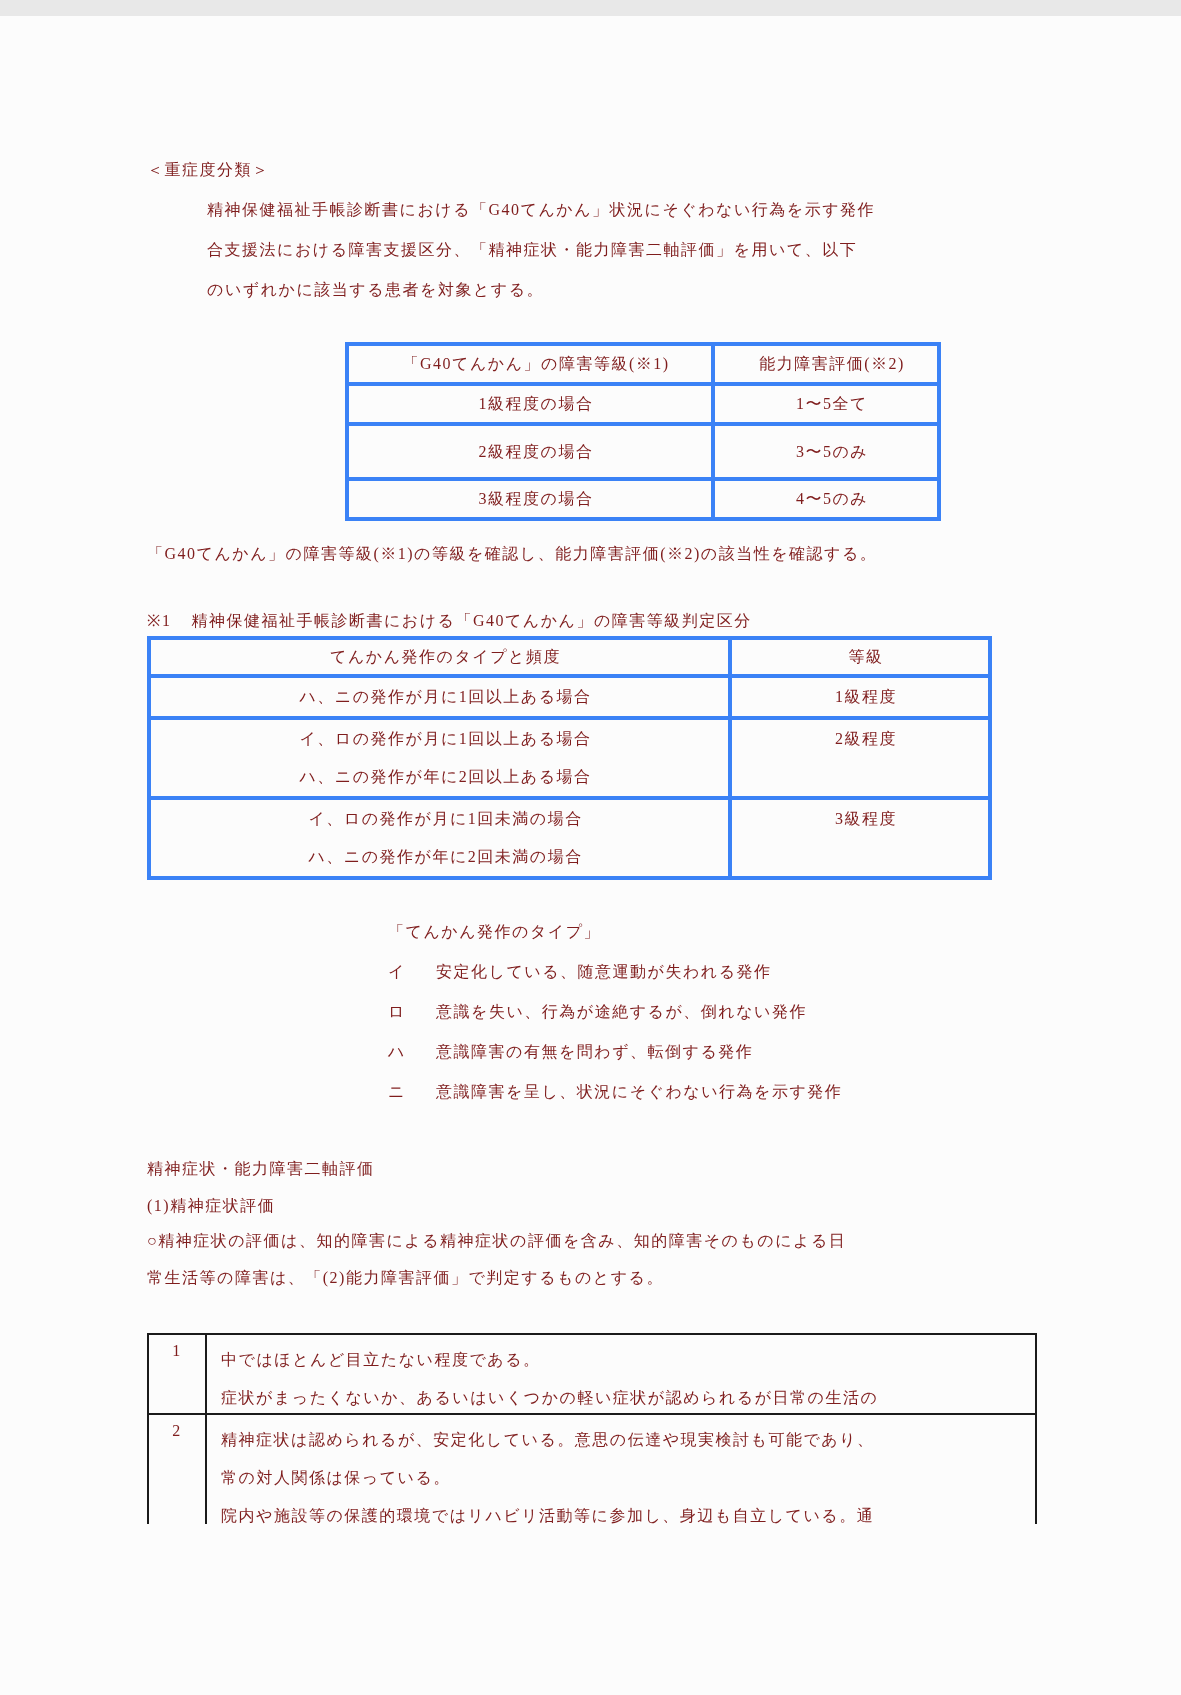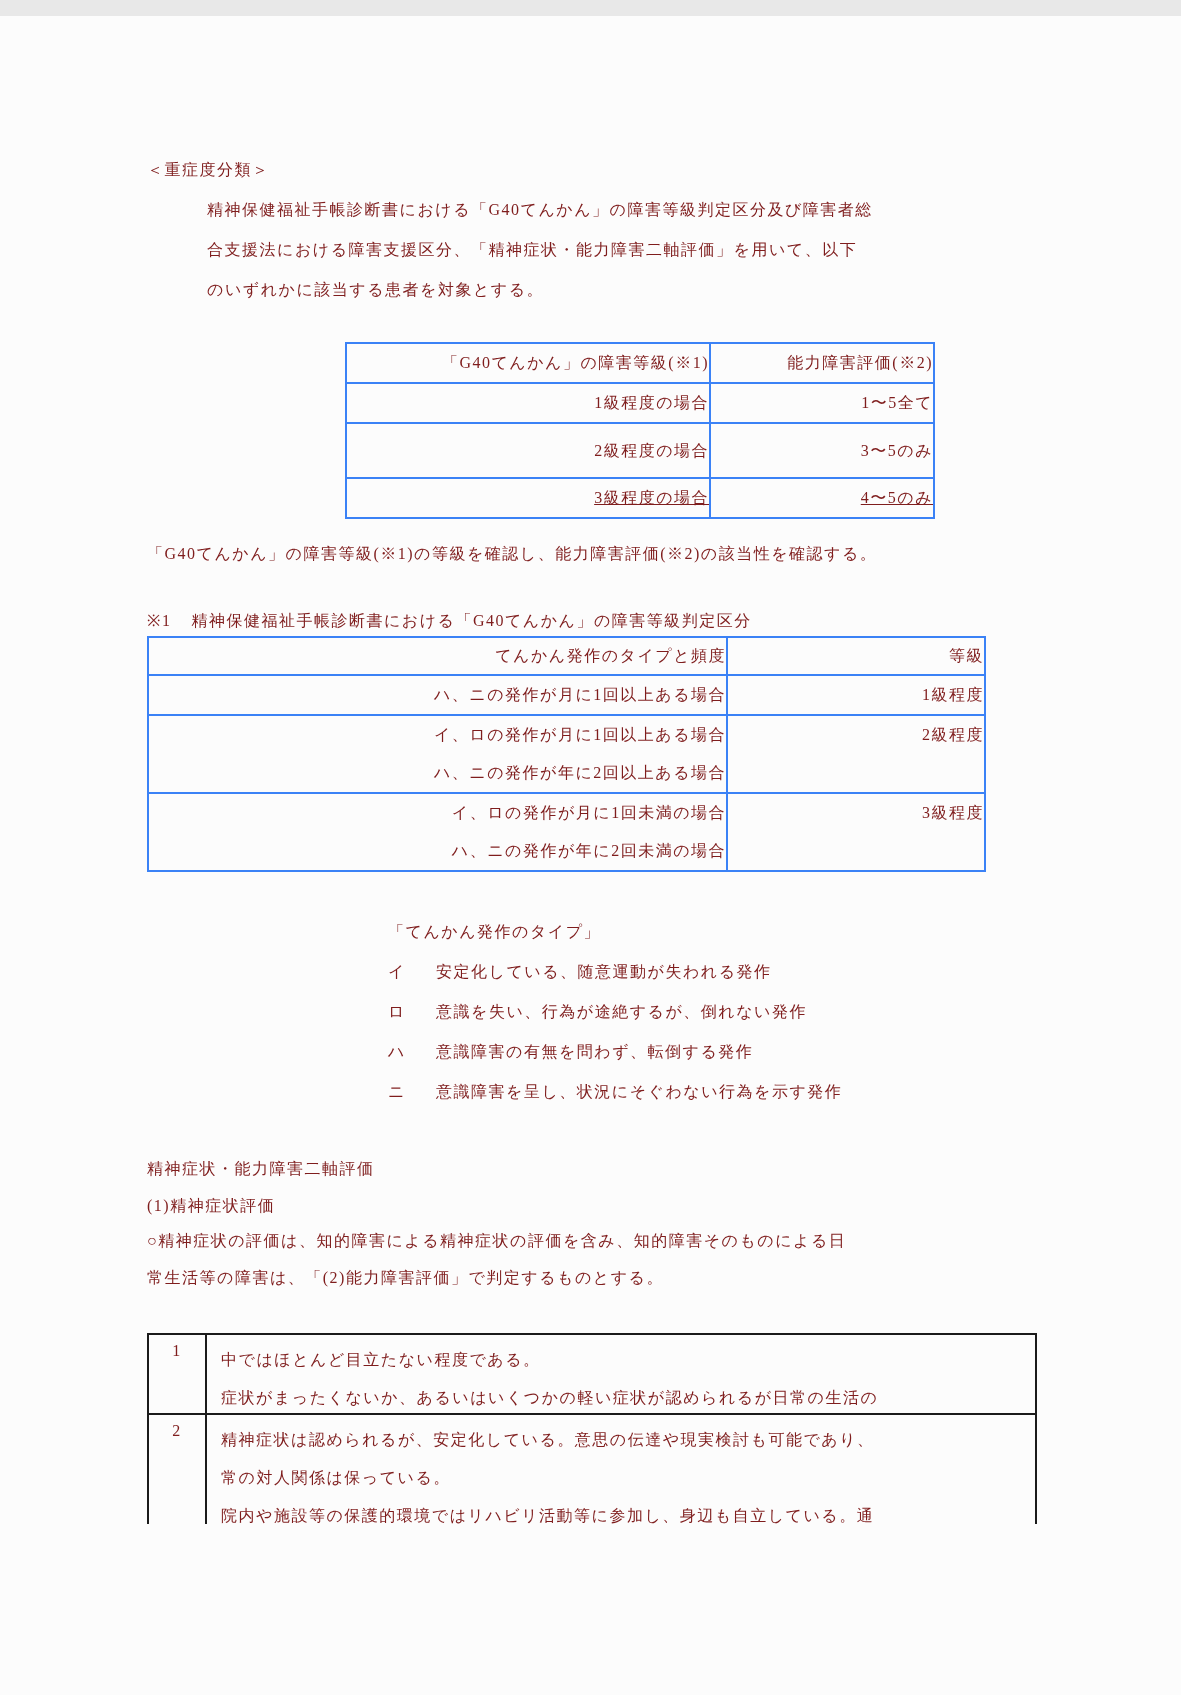--- a/index.html
+++ b/index.html
@@ -15,23 +15,23 @@
     letter-spacing:1.5px;
     line-height:1;
     overflow:hidden;
   }
   .abs{position:absolute;}
   .ln{line-height:40px;white-space:nowrap;}
 
   
   table.doc{border-collapse:collapse;table-layout:fixed;}
   table.doc td,table.doc th{
-    border:2px solid #3b82f6;
+    border:4px solid #3b82f6;
     font-weight:normal;
-    text-align:right;
+    text-align:center;
     padding:0 0 0 12px;
     letter-spacing:1.5px;
     white-space:nowrap;
     overflow:hidden;
   }
   .vtop{vertical-align:top;}
   .cell-line{line-height:38px;}
 
   
   .cut-table{
@@ -58,40 +58,40 @@
   .type-label{width:48px;flex:0 0 48px;}
 </style>
 </head>
 <body>
 
 <div class="page">
 
   <div class="abs ln" style="left:147px;top:134px;">＜重症度分類＞</div>
 
   <div class="abs" style="left:207px;top:174px;">
-    <div class="ln">精神保健福祉手帳診断書における「G40てんかん」の障害等級判定区分及び障害者総</div>
+    <div class="ln">精神保健福祉手帳診断書における「G40てんかん」状況にそぐわない行為を示す発作</div>
     <div class="ln">合支援法における障害支援区分、「精神症状・能力障害二軸評価」を用いて、以下</div>
     <div class="ln">のいずれかに該当する患者を対象とする。</div>
   </div>
 
   <table class="doc abs" style="left:345px;top:326px;width:560px;">
     <tbody>
         <tr style="height:40px;">
       <th style="width:350px;">「G40てんかん」の障害等級(※1)</th>
       <th style="width:210px;">能力障害評価(※2)</th>
     </tr>
     <tr style="height:40px;">
       <td>1級程度の場合</td>
       <td>1〜5全て</td>
     </tr>
     <tr style="height:55px;">
       <td>2級程度の場合</td>
       <td>3〜5のみ</td>
     </tr>
-    <tr style="height:40px;text-decoration:underline;">
+    <tr style="height:40px;">
       <td>3級程度の場合</td>
       <td>4〜5のみ</td>
     </tr>
   </tbody>
     </table>
 
   <div class="abs ln" style="left:147px;top:518px;">「G40てんかん」の障害等級(※1)の等級を確認し、能力障害評価(※2)の該当性を確認する。</div>
 
   <div class="abs" style="left:147px;top:585px;display:flex;">
     <span class="ln" style="margin-right:20px;">※1</span>

